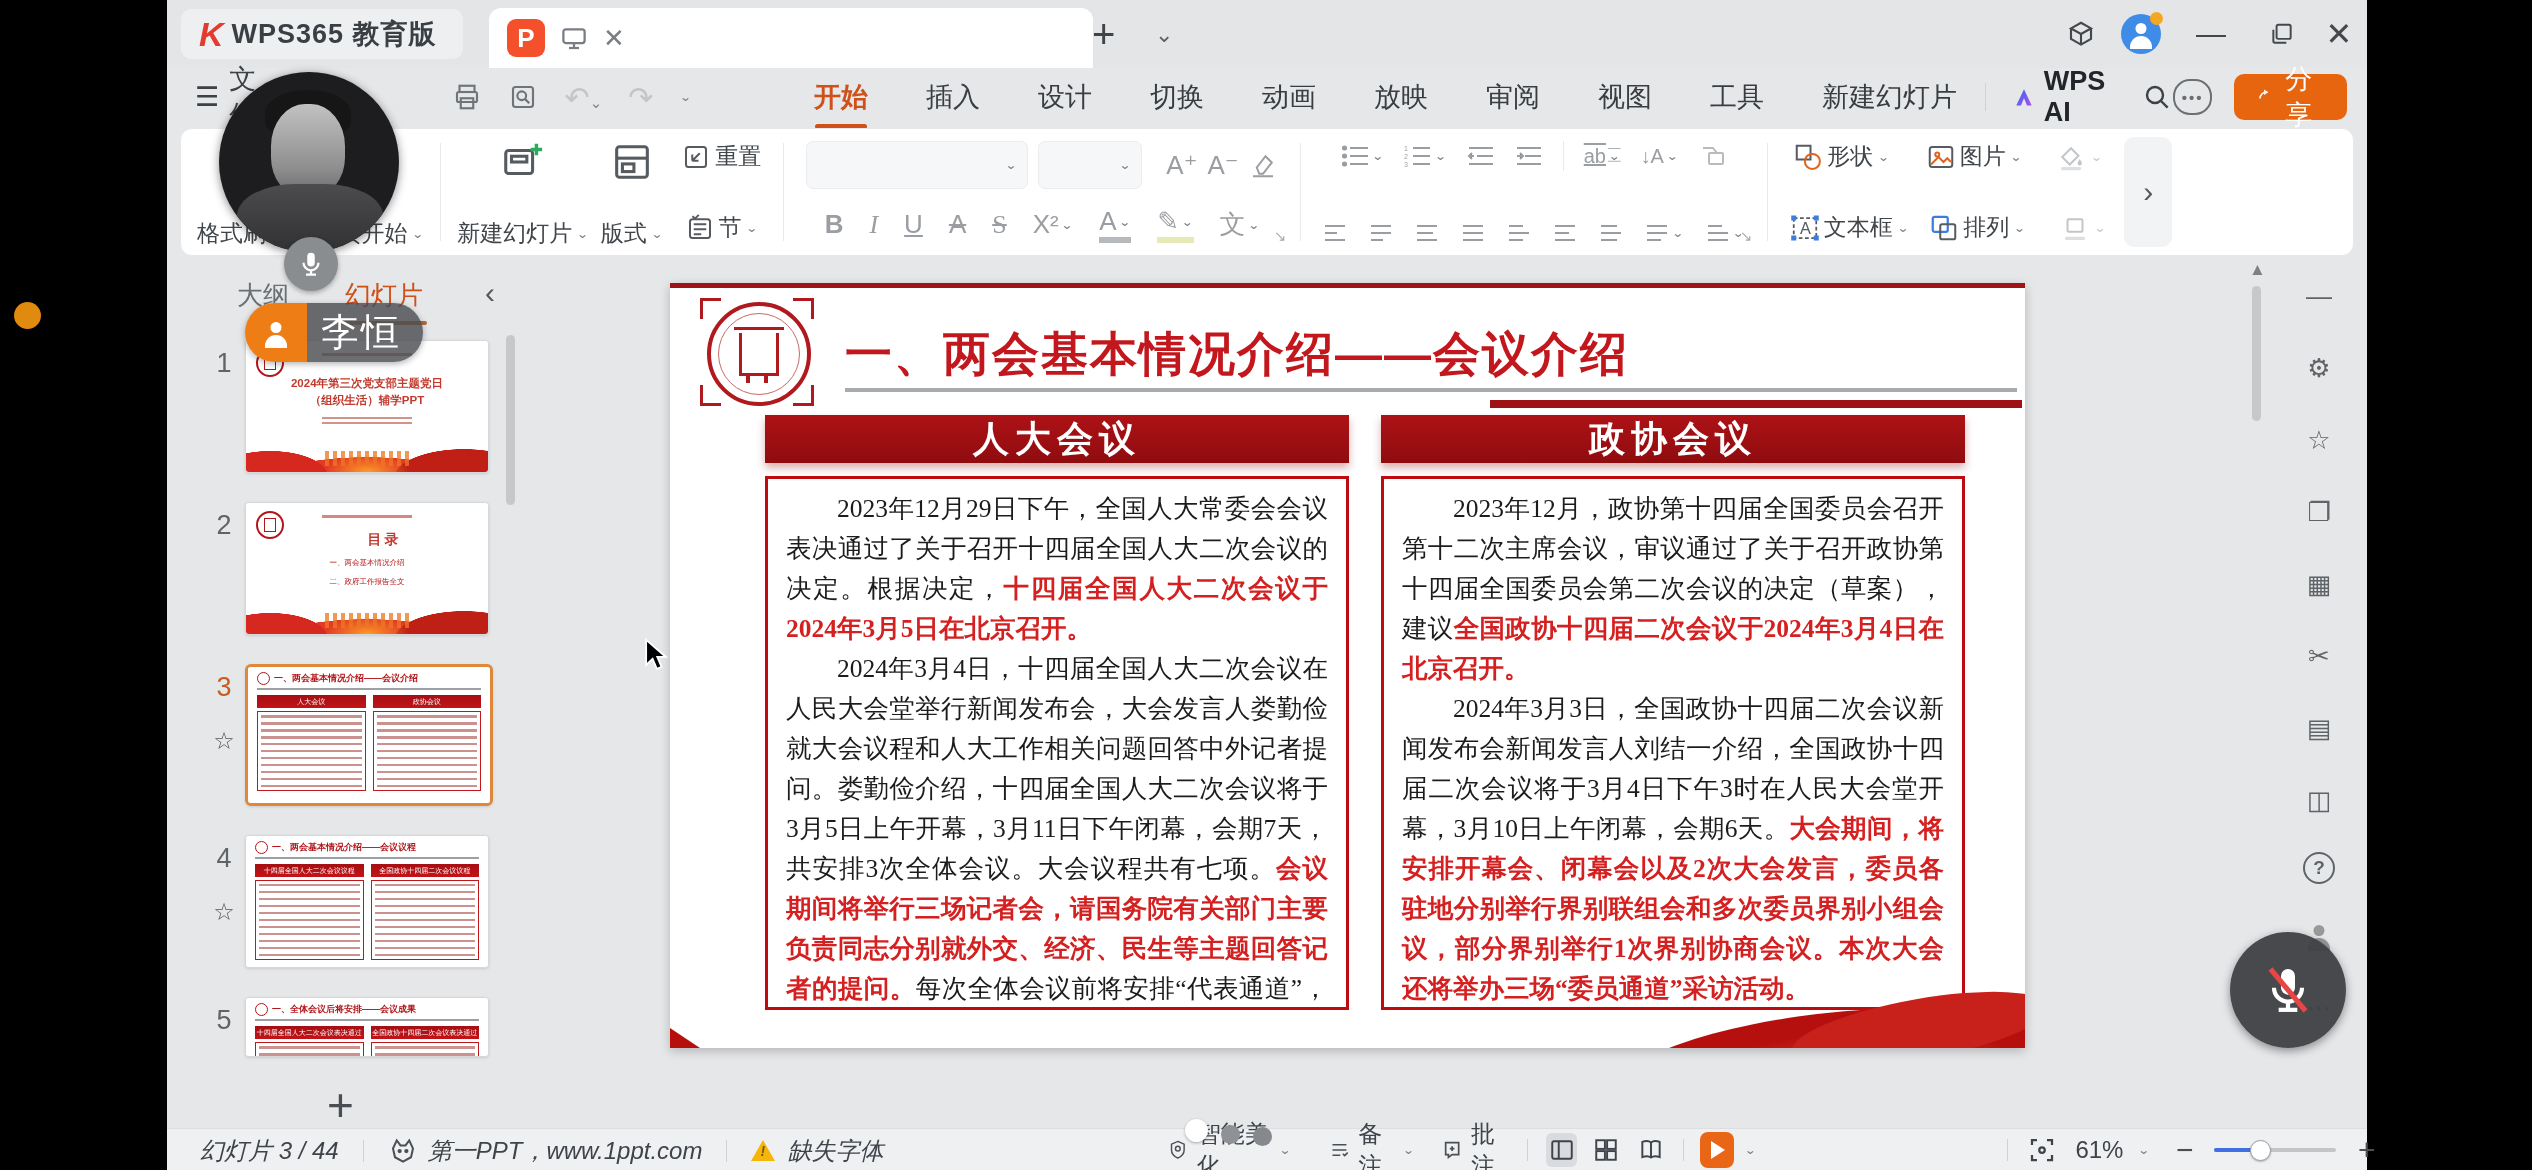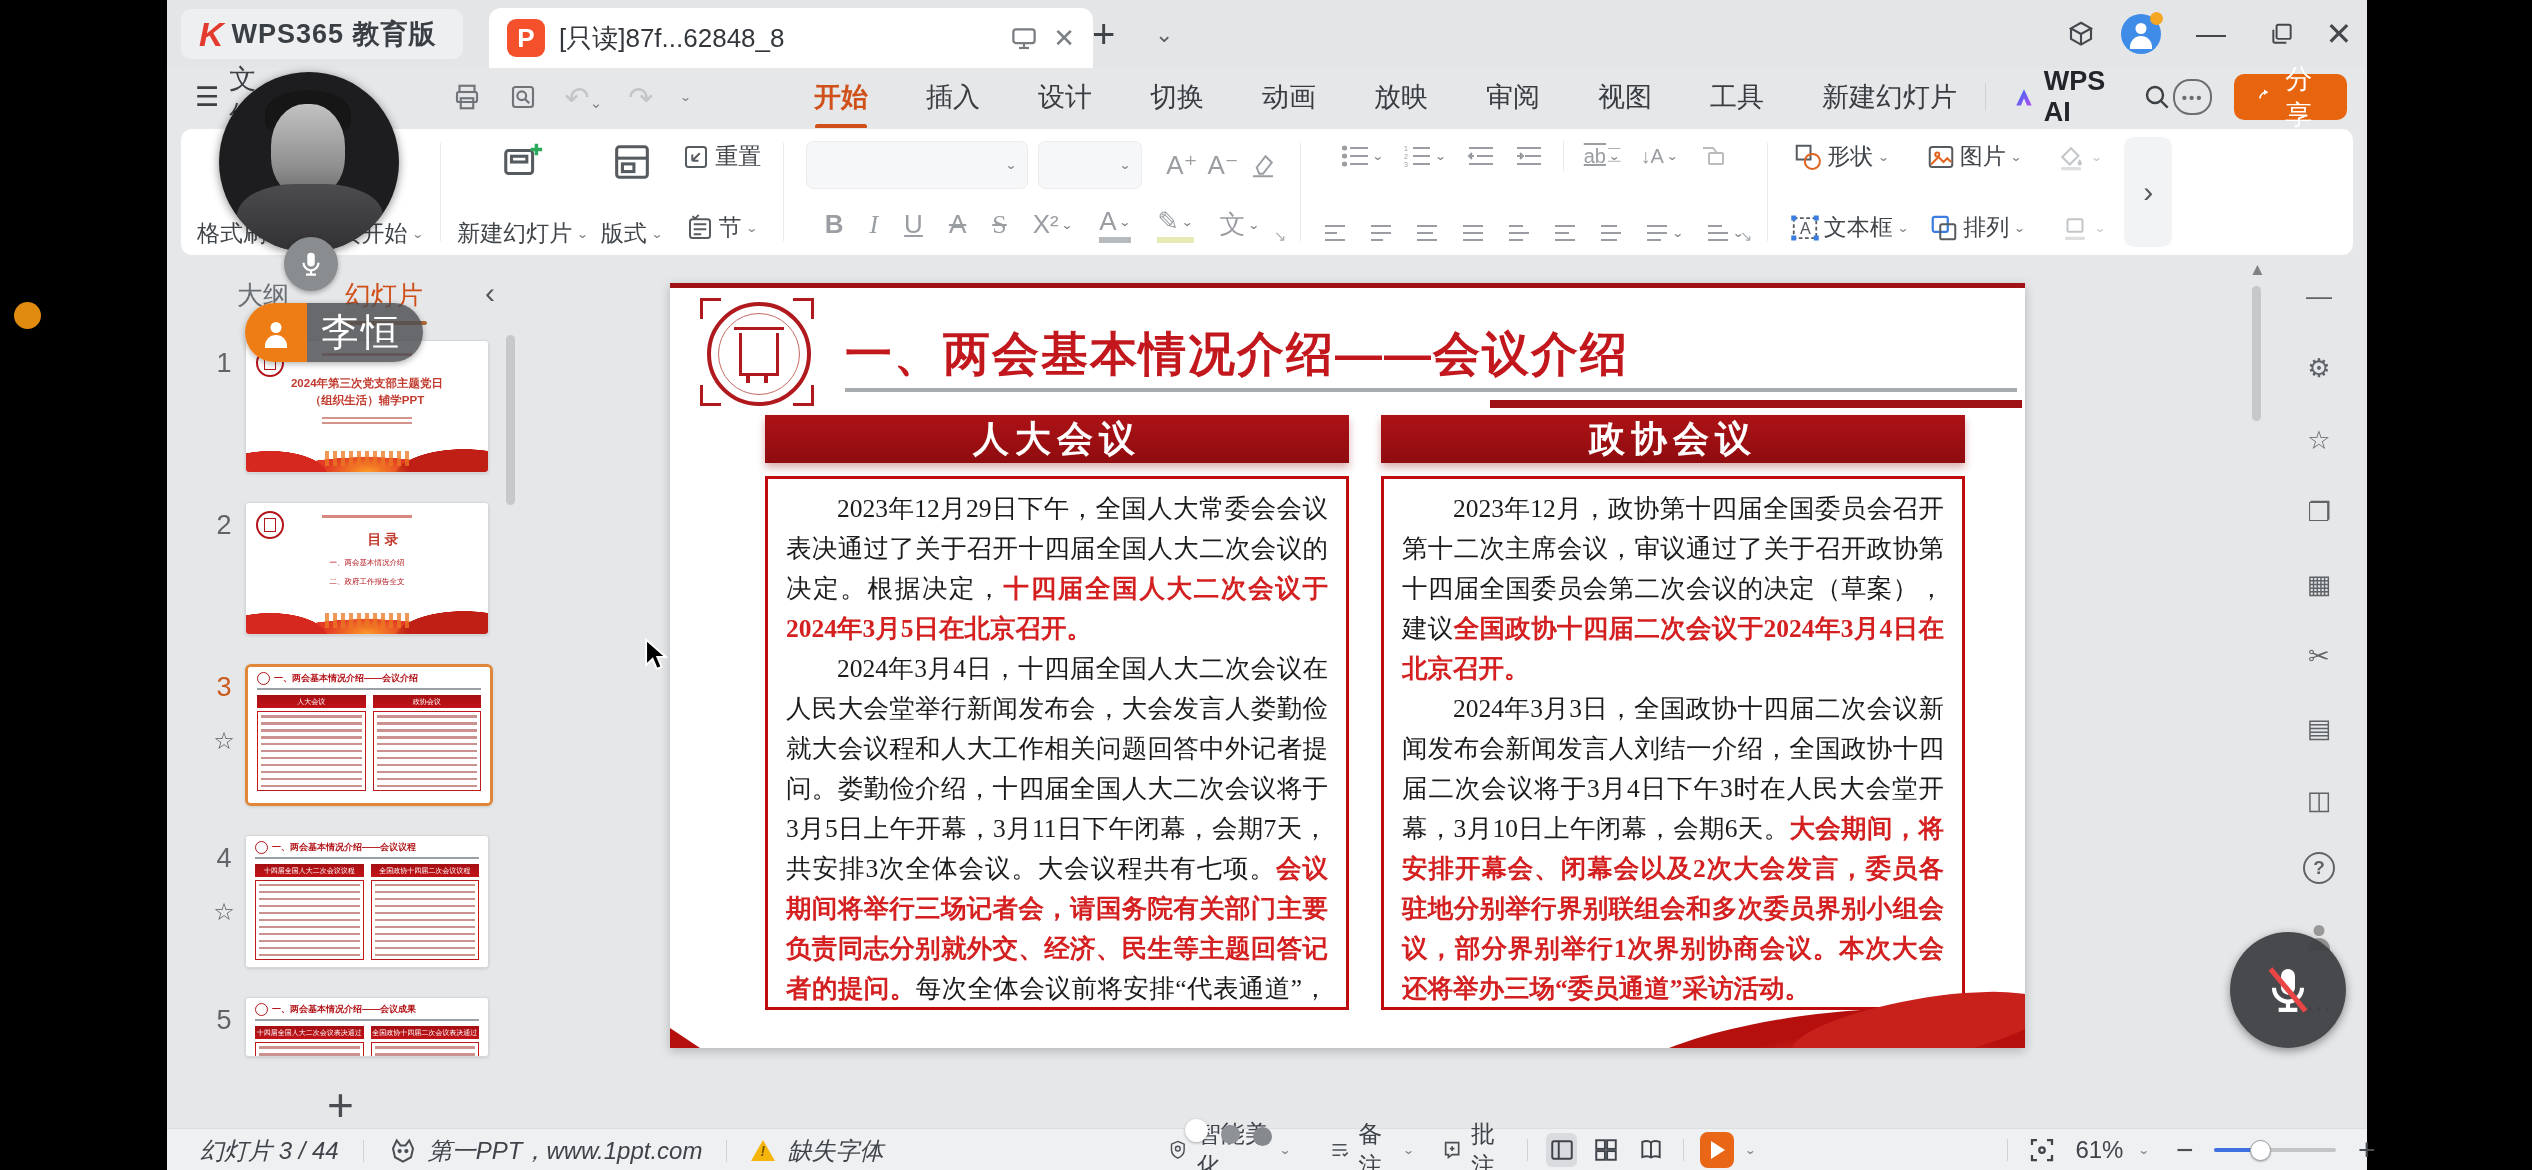--- a/index.html
+++ b/index.html
@@ -205,21 +205,20 @@
 
   <div id="window">
 
     <div id="titlebar">
       <div class="brand-chip">
         <span class="klogo">K</span>
         <span class="brand-txt">WPS365 教育版</span>
       </div>
       <div class="doc-tab">
         <span class="p-badge">P</span>
-        <span class="tab-title">[只读]87f...62848_8</span>
         <span class="tab-ic">
           <svg width="30" height="30" viewBox="0 0 24 24" fill="none" stroke="#787d82" stroke-width="1.8">
             <rect x="3.5" y="5" width="17" height="11" rx="2"></rect>
               <line x1="12" y1="16" x2="12" y2="20"></line>
               <line x1="8" y1="20" x2="16" y2="20"></line>
           </svg>
           </span>
         <span class="tab-x">✕</span>
       </div>
       <div class="tadd">+</div>
@@ -659,21 +658,21 @@
           </div>
         </div>
         <div class="trow clip">
           <div class="tnum-col">
             <div class="tnum">5</div>
           </div>
           <div class="tcard">
             <div class="tmb">
               <div class="mrow">
                 <span class="mseal"></span>
-                <span class="mtitle">一、两会基本情况介绍——会议成果</span>
+                <span class="mtitle">一、全体会议后将安排——会议成果</span>
               </div>
               <div class="mhr"></div>
               <div class="mcols">
                 <div class="mcol">
                   <div class="mhead">十四届全国人大二次会议表决通过</div>
                   <div class="mbody">
                     <div class="mbody-in"></div>
                   </div>
                 </div>
                 <div class="mcol">

